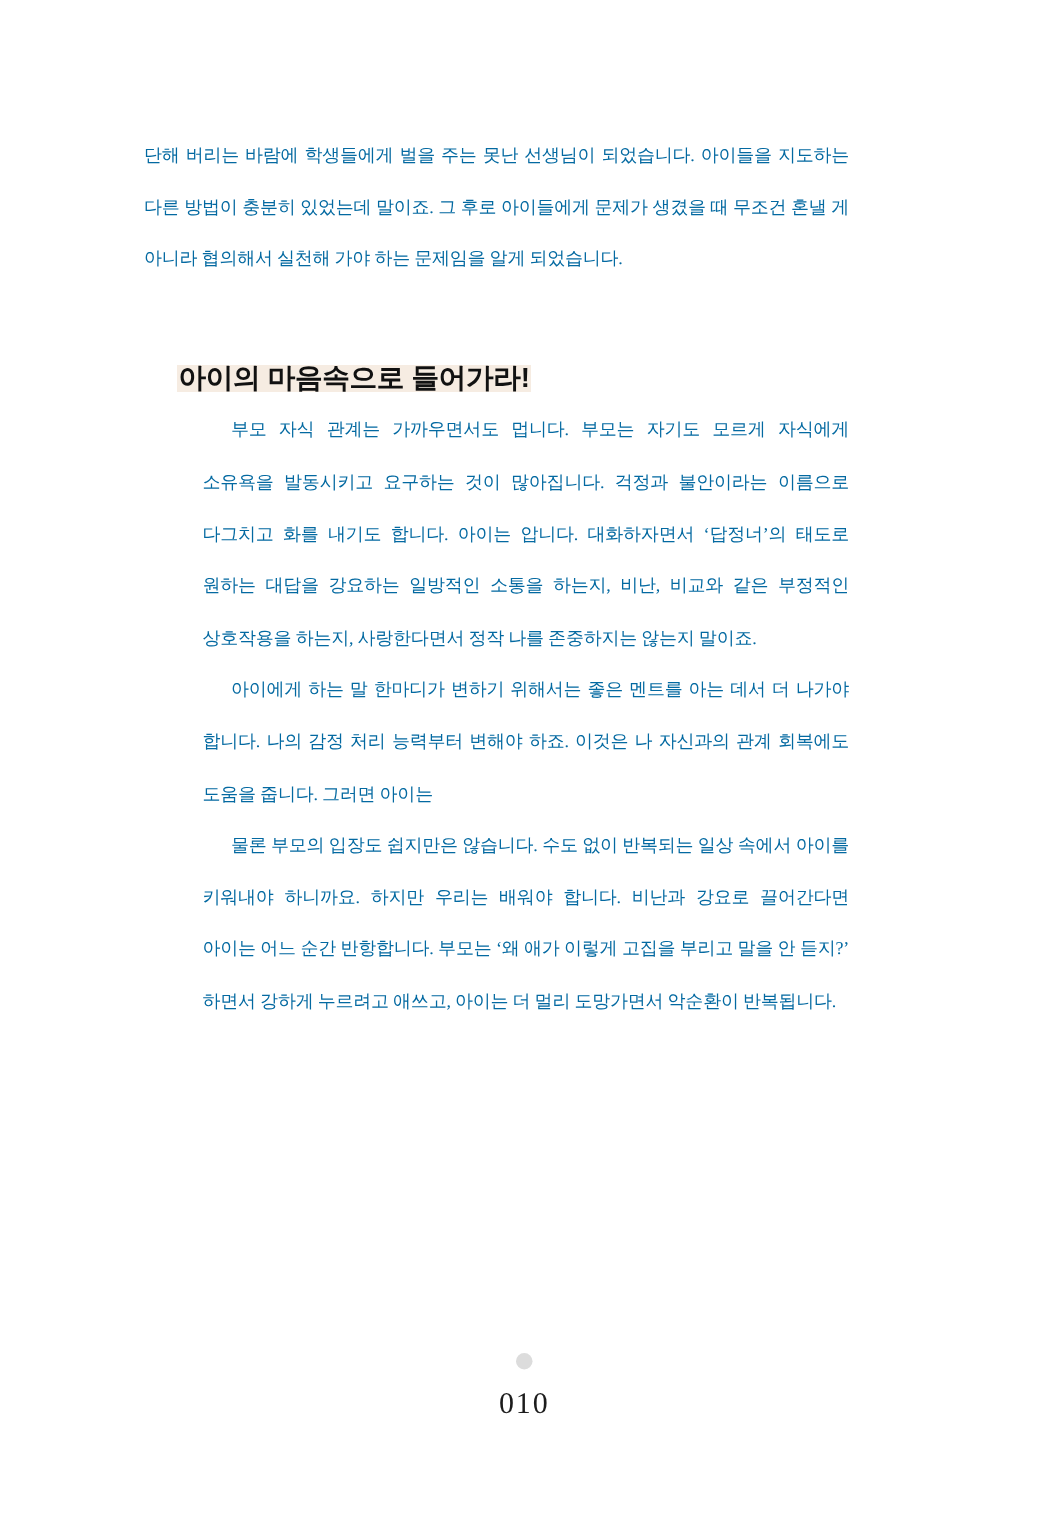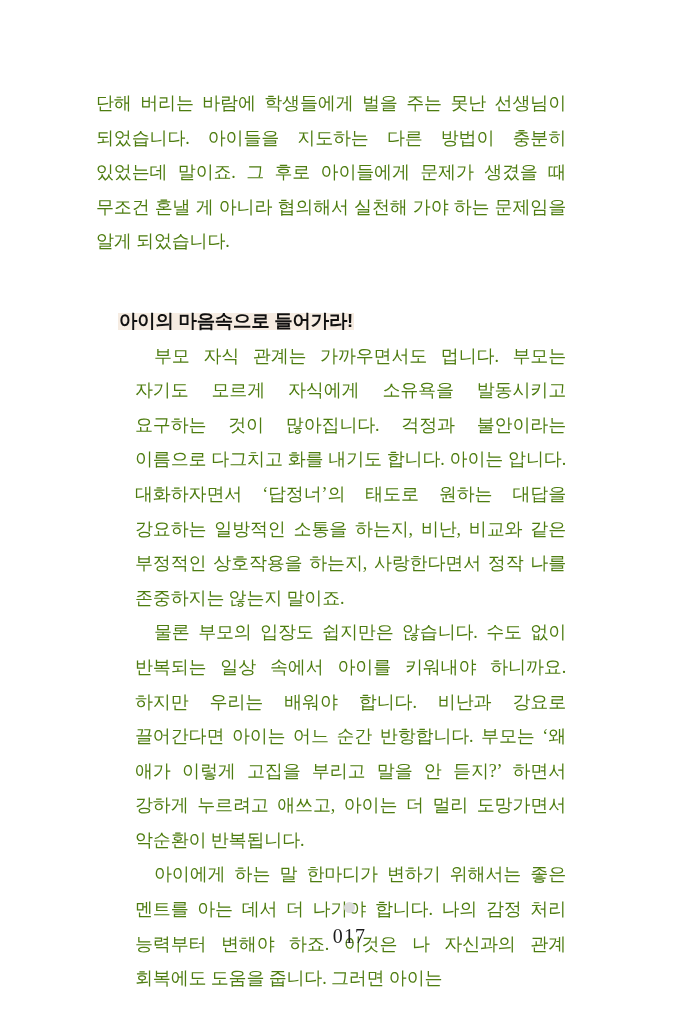--- a/index.html
+++ b/index.html
@@ -25,23 +25,23 @@
 
   .text-block {
     position: absolute;
     left: 96px;
     top: 86px;
     width: 470px;
   }
 
   .para {
     margin: 0;
-    font-size: 18px;
+    font-size: 12px;
     line-height: 34.6px;
-    color: #4d7c0f;
+    color: #0369a1;
     text-align: justify;
     text-justify: inter-character;
     letter-spacing: -0.15px;
     word-break: keep-all;
     font-family: "Liberation Serif", "DejaVu Serif", serif;
   }
 
   .para.continuation {
     text-indent: 0;
   }
@@ -114,24 +114,24 @@
     <p class="para continuation">단해 버리는 바람에 학생들에게 벌을 주는 못난 선생님이 되었습니다. 아이들을 지도하는 다른 방법이 충분히 있었는데 말이죠. 그 후로 아이들에게 문제가 생겼을 때 무조건 혼낼 게 아니라 협의해서 실천해 가야 하는 문제임을 알게 되었습니다.</p>
 
     <div class="gap-before-heading"></div>
 
     <h2 class="section-heading"><span class="hl">아이의 마음속으로 들어가라!</span></h2>
 
     <div class="gap-after-heading"></div>
 
     <p class="para indented">부모 자식 관계는 가까우면서도 멉니다. 부모는 자기도 모르게 자식에게 소유욕을 발동시키고 요구하는 것이 많아집니다. 걱정과 불안이라는 이름으로 다그치고 화를 내기도 합니다. 아이는 압니다. 대화하자면서 ‘답정너’의 태도로 원하는 대답을 강요하는 일방적인 소통을 하는지, 비난, 비교와 같은 부정적인 상호작용을 하는지, 사랑한다면서 정작 나를 존중하지는 않는지 말이죠.</p>
 
+    <p class="para indented">아이에게 하는 말 한마디가 변하기 위해서는 좋은 멘트를 아는 데서 더 나가야 합니다. 나의 감정 처리 능력부터 변해야 하죠. 이것은 나 자신과의 관계 회복에도 도움을 줍니다. 그러면 아이는</p>
+
     <p class="para indented">물론 부모의 입장도 쉽지만은 않습니다. 수도 없이 반복되는 일상 속에서 아이를 키워내야 하니까요. 하지만 우리는 배워야 합니다. 비난과 강요로 끌어간다면 아이는 어느 순간 반항합니다. 부모는 ‘왜 애가 이렇게 고집을 부리고 말을 안 듣지?’ 하면서 강하게 누르려고 애쓰고, 아이는 더 멀리 도망가면서 악순환이 반복됩니다.</p>
-
-    <p class="para indented">아이에게 하는 말 한마디가 변하기 위해서는 좋은 멘트를 아는 데서 더 나가야 합니다. 나의 감정 처리 능력부터 변해야 하죠. 이것은 나 자신과의 관계 회복에도 도움을 줍니다. 그러면 아이는</p>
 
   </div>
 
   <div class="footer">
     <div class="footer-dot"></div>
-    <div class="folio">017</div>
+    <div class="folio">010</div>
   </div>
 
 </div>
 
 </body></html>

